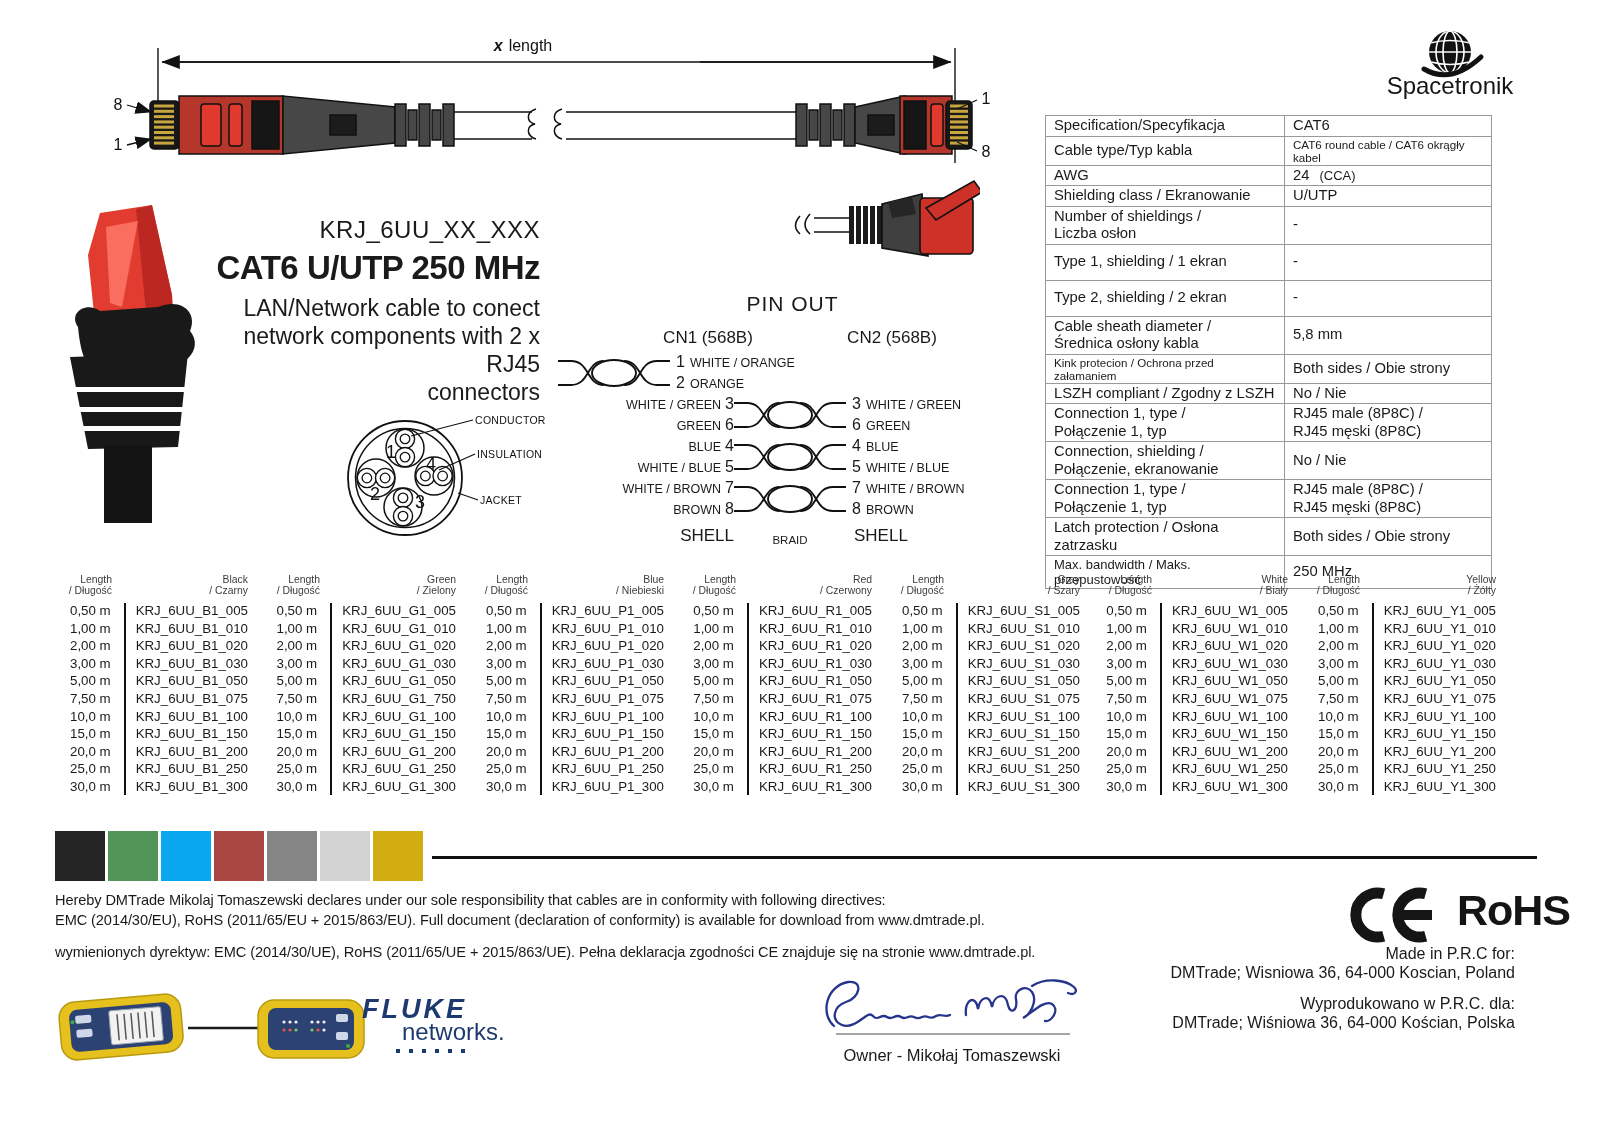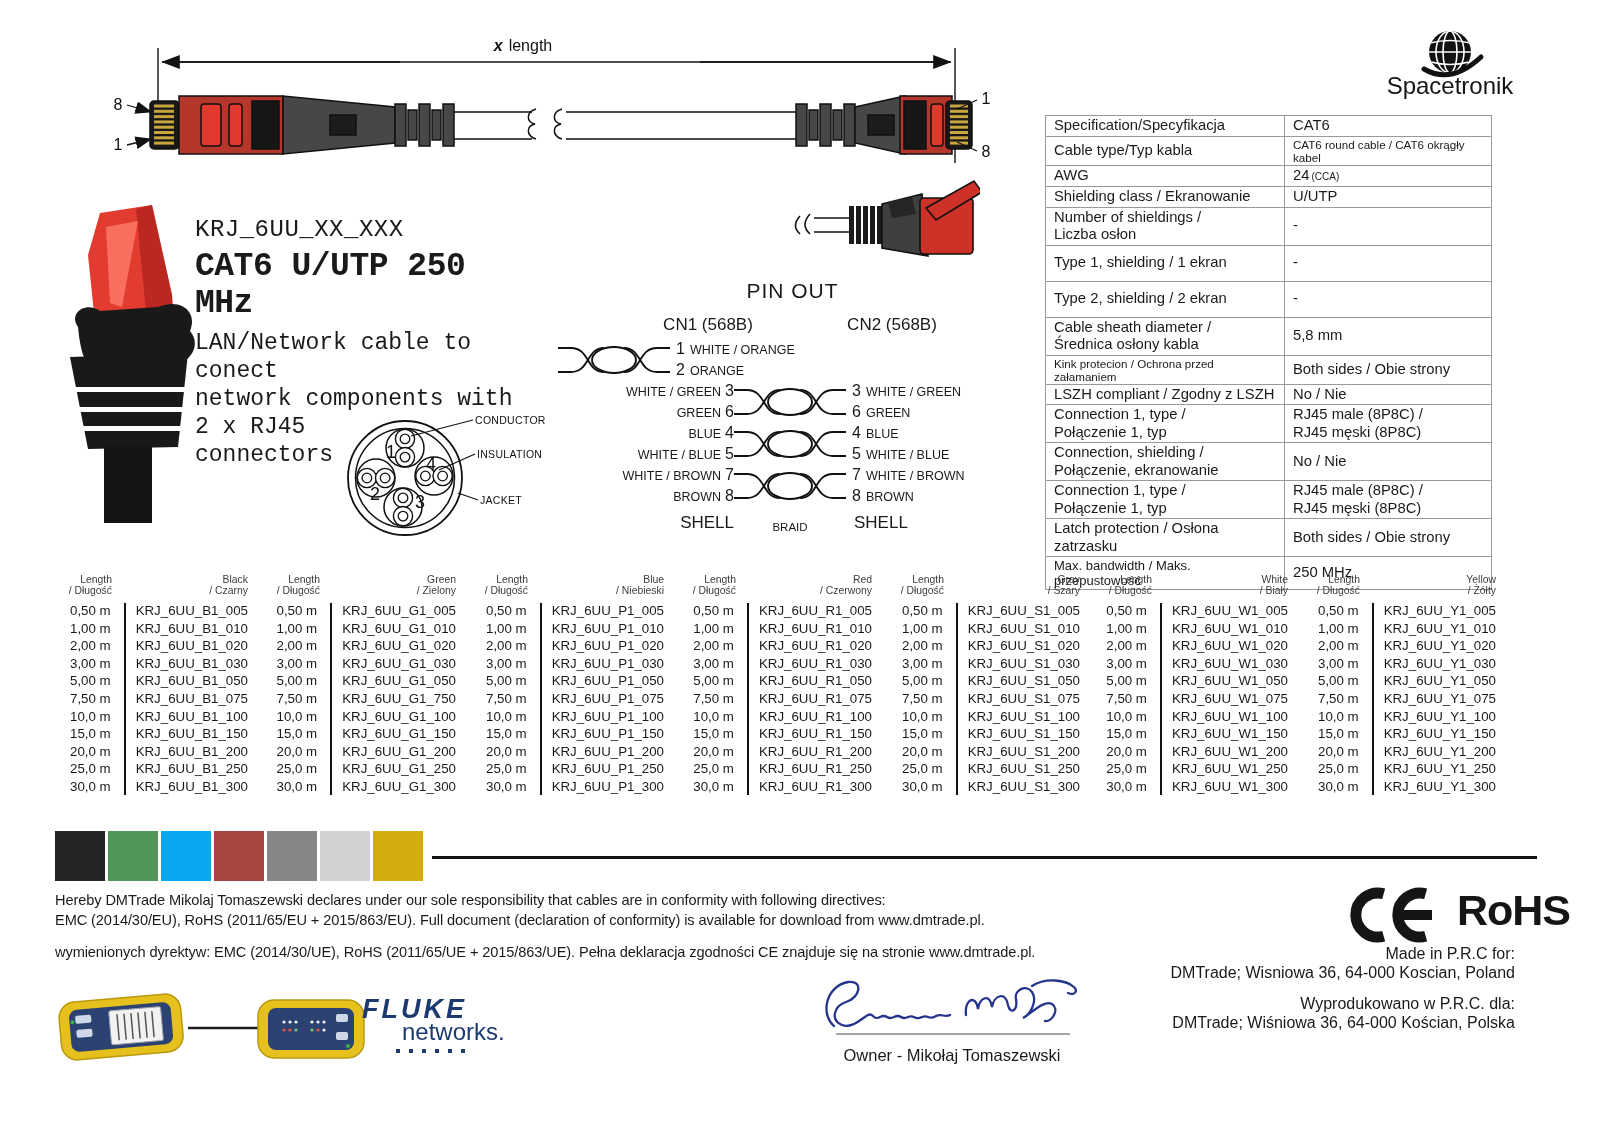--- a/index.html
+++ b/index.html
@@ -1,27 +1,27 @@
 <!DOCTYPE html>
 <html><head>
 <meta charset="utf-8">
 <style>
   html,body{margin:0;padding:0;background:#fff;}
   .page{position:relative;width:1600px;height:1131px;background:#ffffff;overflow:hidden;
         font-family:"Liberation Sans",sans-serif;color:#1a1a1a;}
   svg text{font-family:"Liberation Sans",sans-serif;}
 
   
-  .title-block{position:absolute;left:195px;top:216px;width:345px;text-align:left;font-family:Liberation Mono, monospace;}
+  .title-block{position:absolute;left:195px;top:216px;width:345px;text-align:right;}
   .model{font-size:24px;letter-spacing:.5px;}
   .prod-title{font-size:33px;font-weight:700;margin-top:5px;letter-spacing:-.5px;}
   .subtitle{font-size:23px;line-height:28px;margin-top:7px;}
 
   
-  .pinout{position:absolute;left:558px;top:279px;width:442px;}
+  .pinout{position:absolute;left:558px;top:292px;width:442px;}
   .pinout-title{text-align:center;font-size:21px;letter-spacing:1px;margin-left:27px;}
   .cn-row{position:relative;height:24px;margin-top:12px;font-size:17px;}
   .cn1{position:absolute;left:0;width:300px;text-align:center;}
   .cn2{position:absolute;left:234px;width:200px;text-align:center;}
   .pair-row{display:flex;align-items:center;height:42px;}
   .pair-left{width:176px;text-align:right;}
   .pair-right{flex:1;text-align:left;padding-left:6px;}
   .wire-line{line-height:19px;font-size:12.5px;white-space:nowrap;}
   .wire-num{font-size:16px;}
   .pair-left .wire-num{padding-left:4px;}
@@ -35,21 +35,21 @@
   .shell-right{flex:1;padding-left:8px;font-size:17px;}
 
   
   .spec-table{position:absolute;left:1045px;top:115px;width:447px;border-collapse:collapse;}
   .spec-table td{border:1px solid #999;padding:1px 8px;vertical-align:middle;}
   .spec-label{width:222px;font-size:14.8px;line-height:17.5px;}
   .spec-value{font-size:14.8px;line-height:17.5px;}
   .spec-table .small{font-size:11.6px;line-height:13px;}
   .spec-table .mid{font-size:13px;line-height:15px;}
   .spec-table tr.tall td{height:33px;}
-  .note{font-size:10px;margin-left:2px;}
+  .note{font-size:13px;margin-left:10px;}
 
   
   .codes{position:absolute;left:52px;top:574px;display:flex;gap:12px;}
   .cgroup{width:196px;}
   .cg-head{display:flex;font-size:10.4px;line-height:11px;color:#3c3c3c;margin-bottom:6px;}
   .cg-head .hl{width:60px;text-align:right;}
   .cg-head .hc{flex:1;text-align:right;}
   .cg-body{display:flex;}
   .col-len{width:60px;text-align:right;}
   .cdiv{border-left:2px solid #111;margin:1px 10px 1px 13px;}

